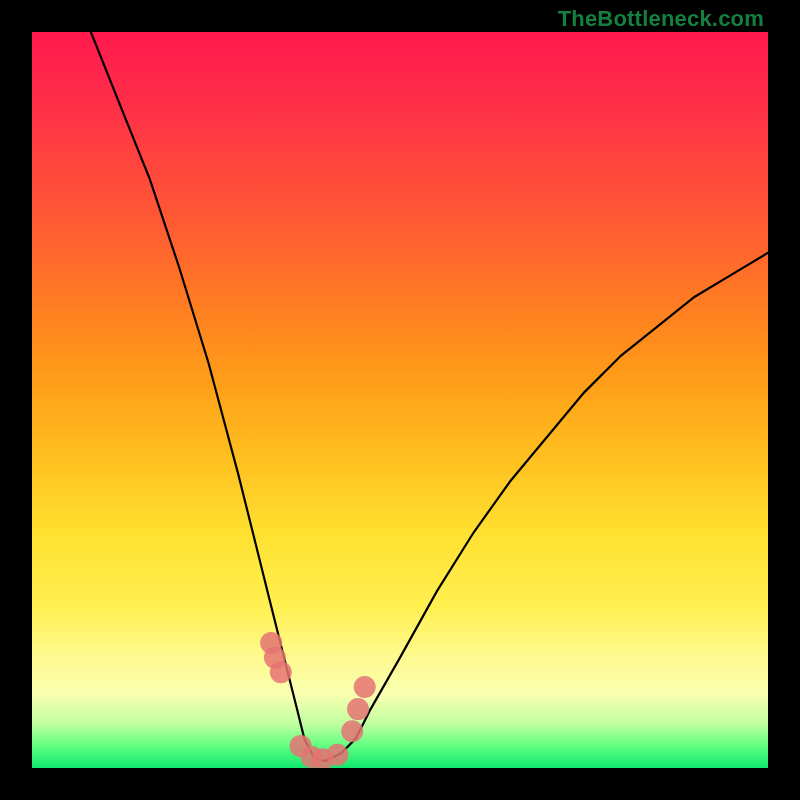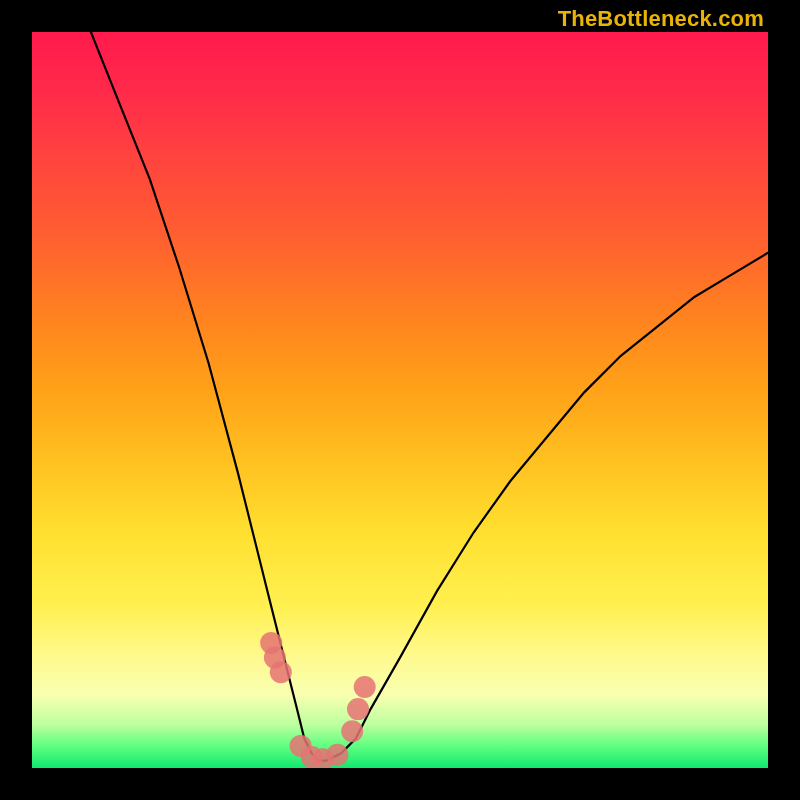--- a/index.html
+++ b/index.html
@@ -34,21 +34,21 @@
         #10e870 100%
       );
     }
     .watermark {
       position: absolute;
       top: 6px;
       right: 36px;
       font-family: Arial, sans-serif;
       font-size: 22px;
       font-weight: 600;
-      color: #eab308;
+      color: #15803d;
       letter-spacing: 0.2px;
     }
     .curve-svg {
       position: absolute;
       left: 0;
       top: 0;
       width: 736px;
       height: 736px;
     }
   </style>

